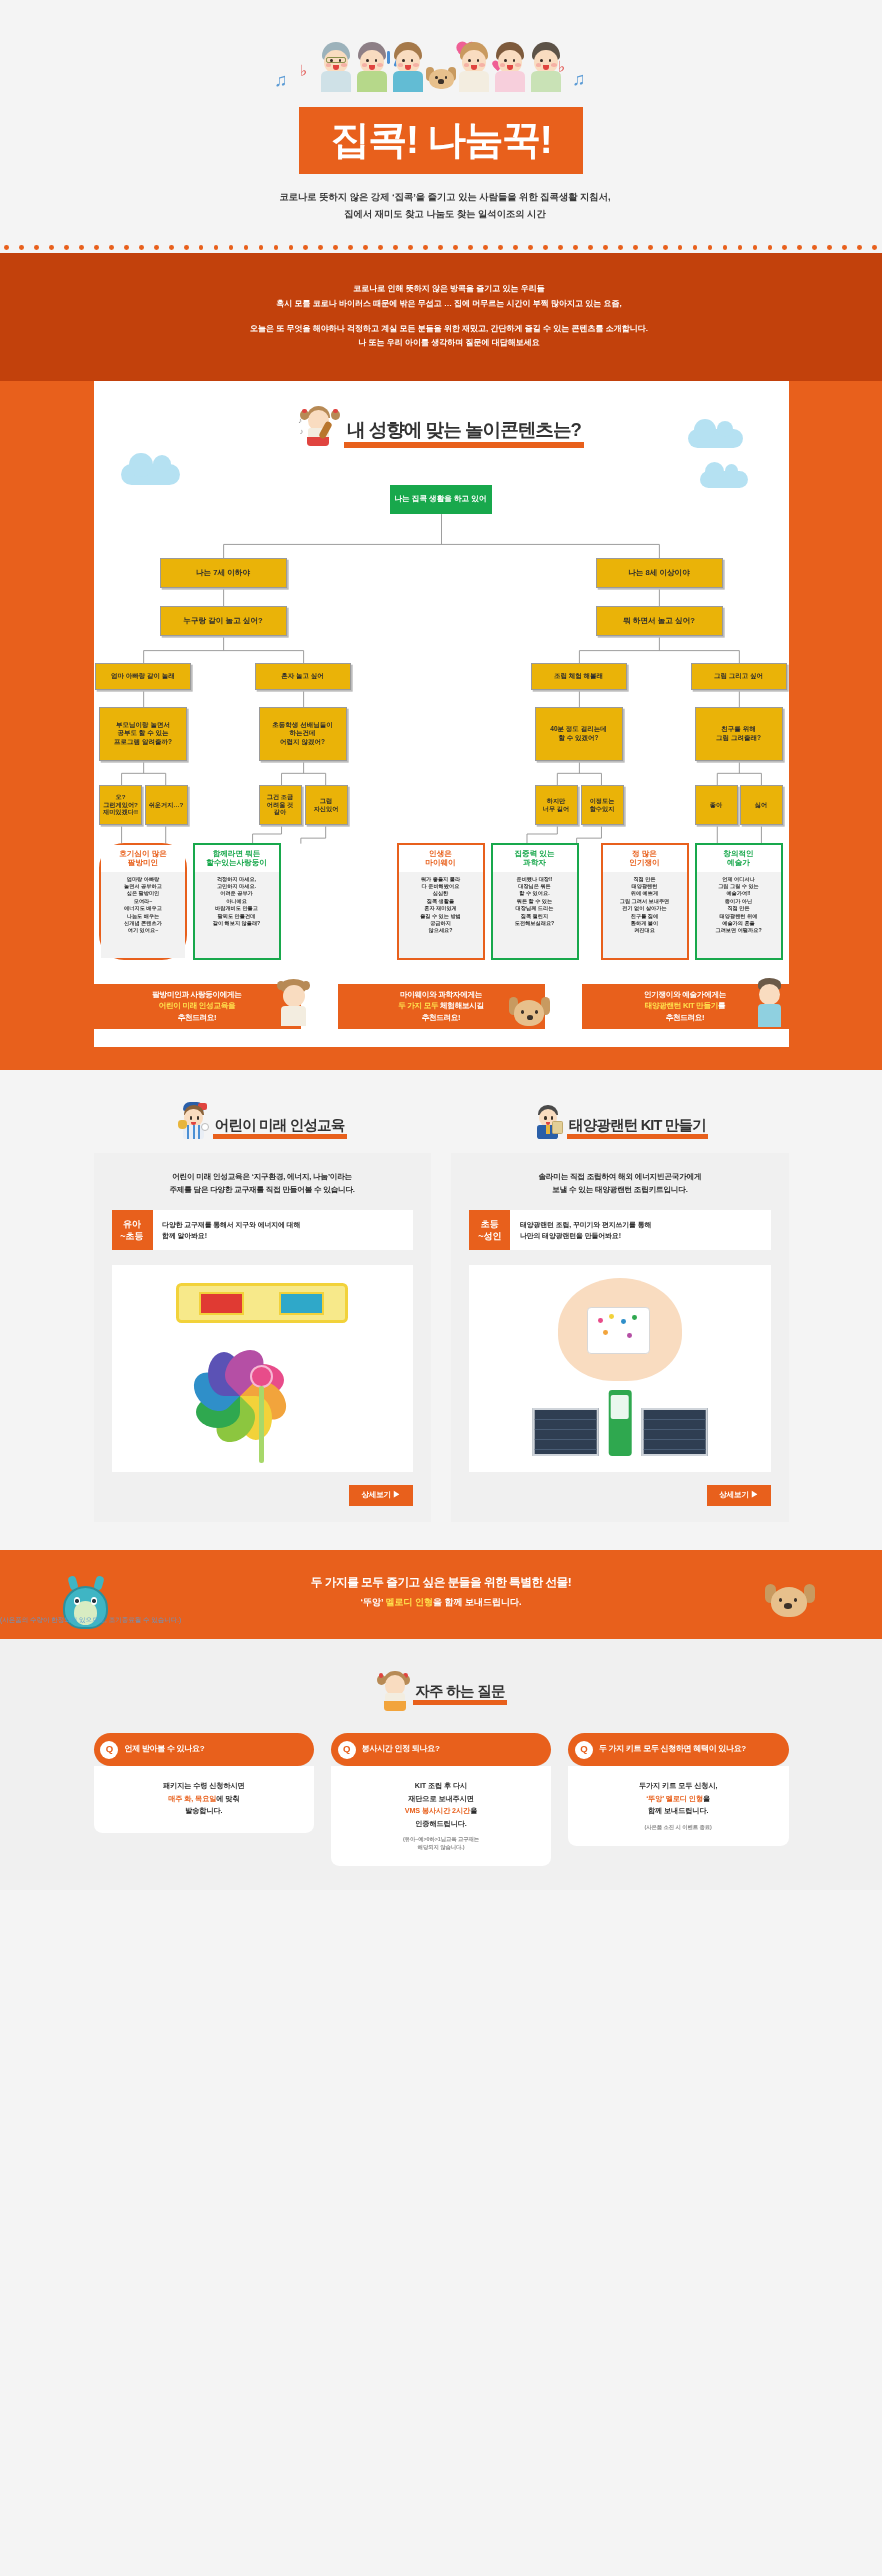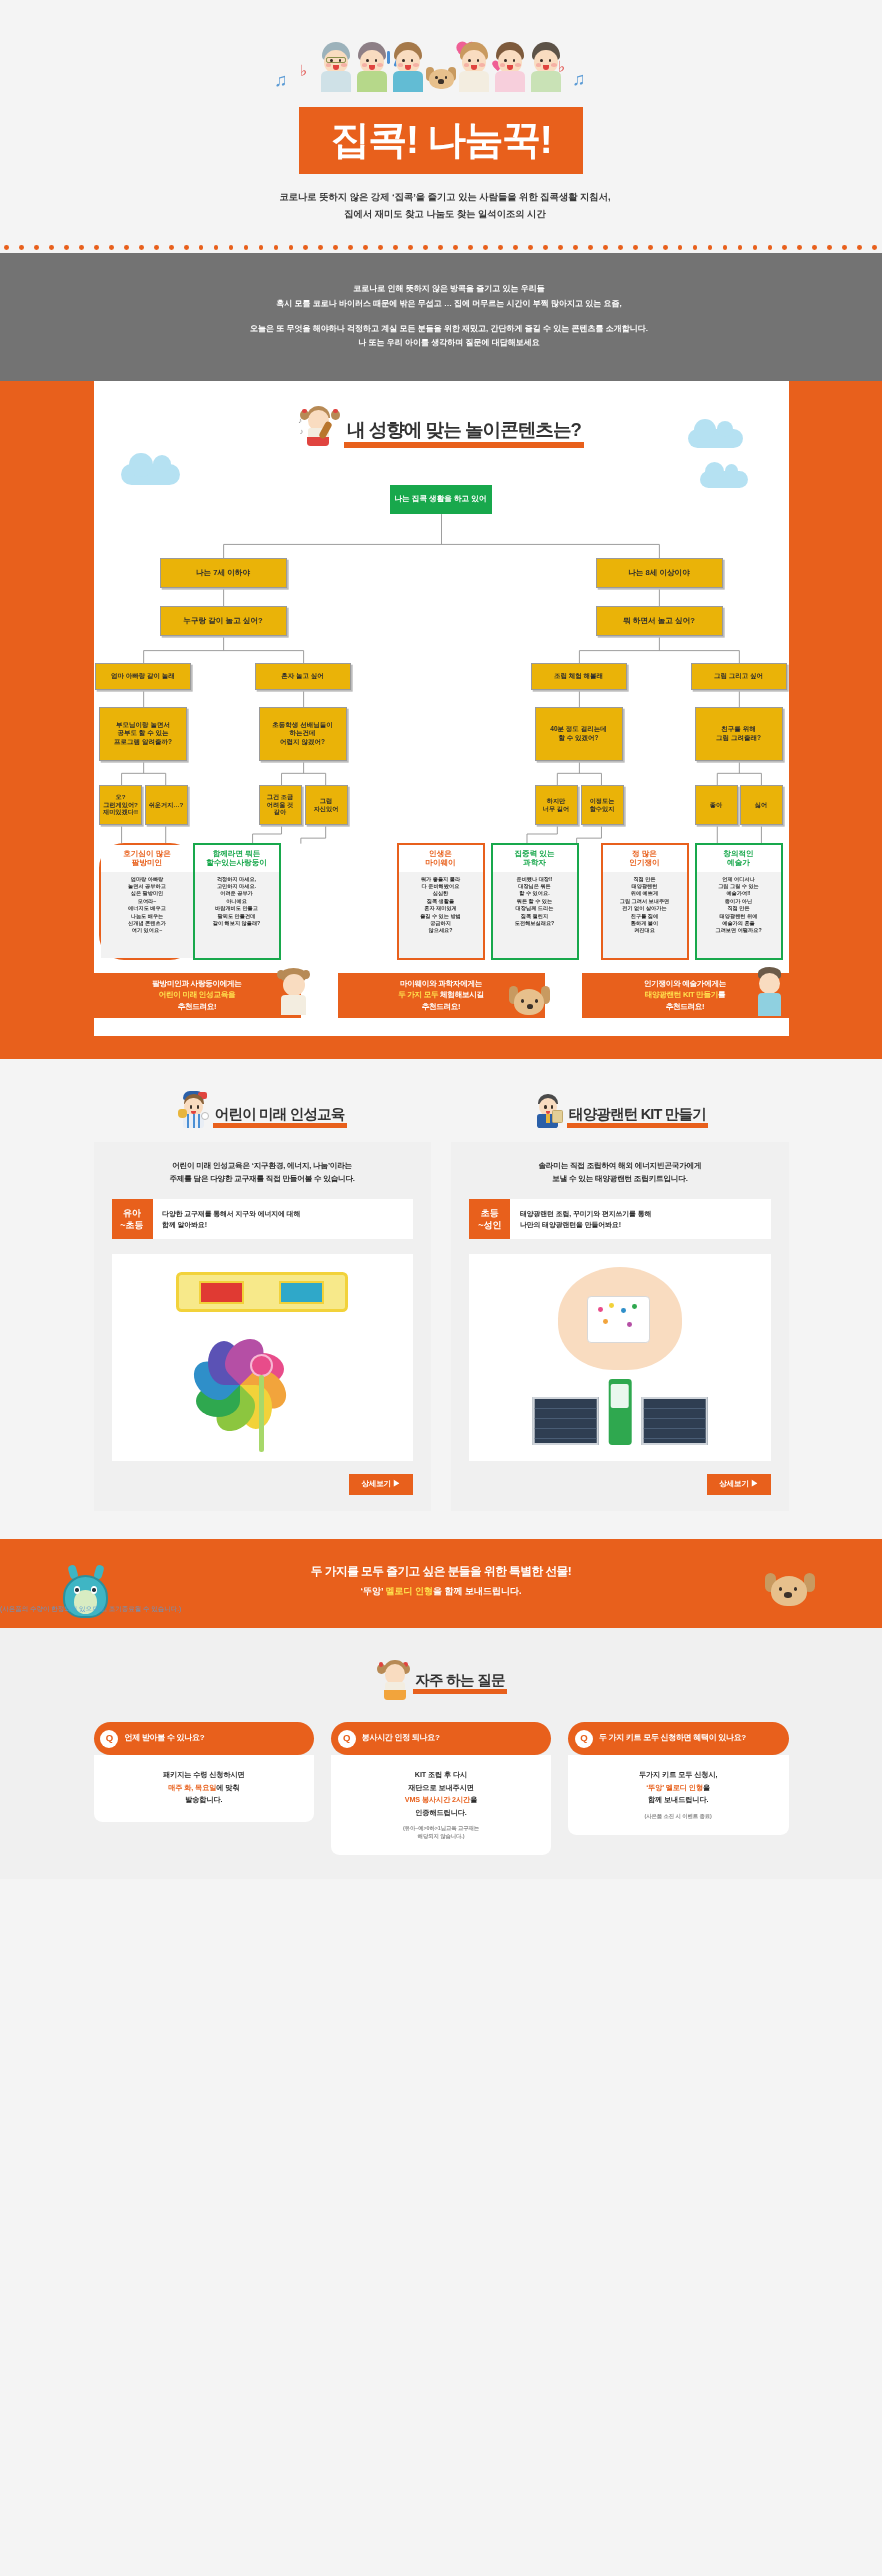--- a/index.html
+++ b/index.html
@@ -94,21 +94,21 @@
     justify-content: space-between;
     padding: 0 4.1px;
   }
   .dot-divider i {
     width: 4.8px; height: 4.8px; border-radius: 50%;
     background: #e8601c; display: block;
   }
 
   
   .intro {
-    background: #737373;
+    background: #c2410c;
     color: #fff;
     text-align: center;
     padding: 29px 0 30px 16px;
     font-size: 8px;
     line-height: 1.85;
     font-weight: bold;
   }
   .intro .gap { height: 9.6px; }
 
   
@@ -633,21 +633,21 @@
           <span>너무 길어</span>
         </div>
         <div class="fnode ans" style="left:487px; top:300px; width:43px; height:40px; flex-direction:column;">
           <span>이정도는</span>
           <span>할수있지</span>
         </div>
 
         <div class="fnode ans" style="left:601px; top:300px; width:43px; height:40px;">좋아</div>
         <div class="fnode ans" style="left:646px; top:300px; width:43px; height:40px;">싫어</div>
 
-        <div class="fnode res orange" style="left:5.5px; top:358px; width:96px; height:117px;border-radius:25px;">
+        <div class="fnode res orange" style="left:5.5px; top:358px; width:88px; height:117px;border-radius:25px;">
           <div class="res-head">
             <span>호기심이 많은</span><br>
             <span>팔방미인</span>
           </div>
           <div class="res-body" style="white-space:pre-line;">엄마랑 아빠랑
 놀면서 공부하고
 싶은 팔방미인
 모여라~
 에너지도 배우고
 나눔도 배우는
@@ -717,21 +717,21 @@
 그림 그릴 수 있는
 예술가여!!
 종이가 아닌
 직접 만든
 태양광랜턴 위에
 예술가의 혼을
 그려보면 어떨까요?</div>
         </div>
       </div>
 
-      <div style="position:relative; width:695px; height:63px; margin-top:12px;">
+      <div style="position:relative; width:695px; height:63px; margin-top:23px;">
         <div class="rec-bar" style="left:0; top:0; width:207px; height:45px;">
           <span>팔방미인과 사랑둥이에게는</span>
           <span class="hl">어린이 미래 인성교육을</span>
           <span>추천드려요!</span>
         </div>
         <div class="mini-kid" style="left:178px; top:-5.5px; width:44px; height:50px;">
           <span class="mk-hair" style="left:9.6px; top:1.4px; width:25px; height:12.4px; background:#b78a55;"></span>
           <span class="mk-head" style="left:11px; top:6.9px; width:22px; height:22px;"></span>
           <span class="mk-body" style="left:9.6px; top:27.6px; width:25px; height:20.7px; background:#f3ede0;"></span>
           <span style="position:absolute;left:5.5px;top:2.8px;width:8.3px;height:9.6px;background:#b78a55;border-radius:50%;"></span>

